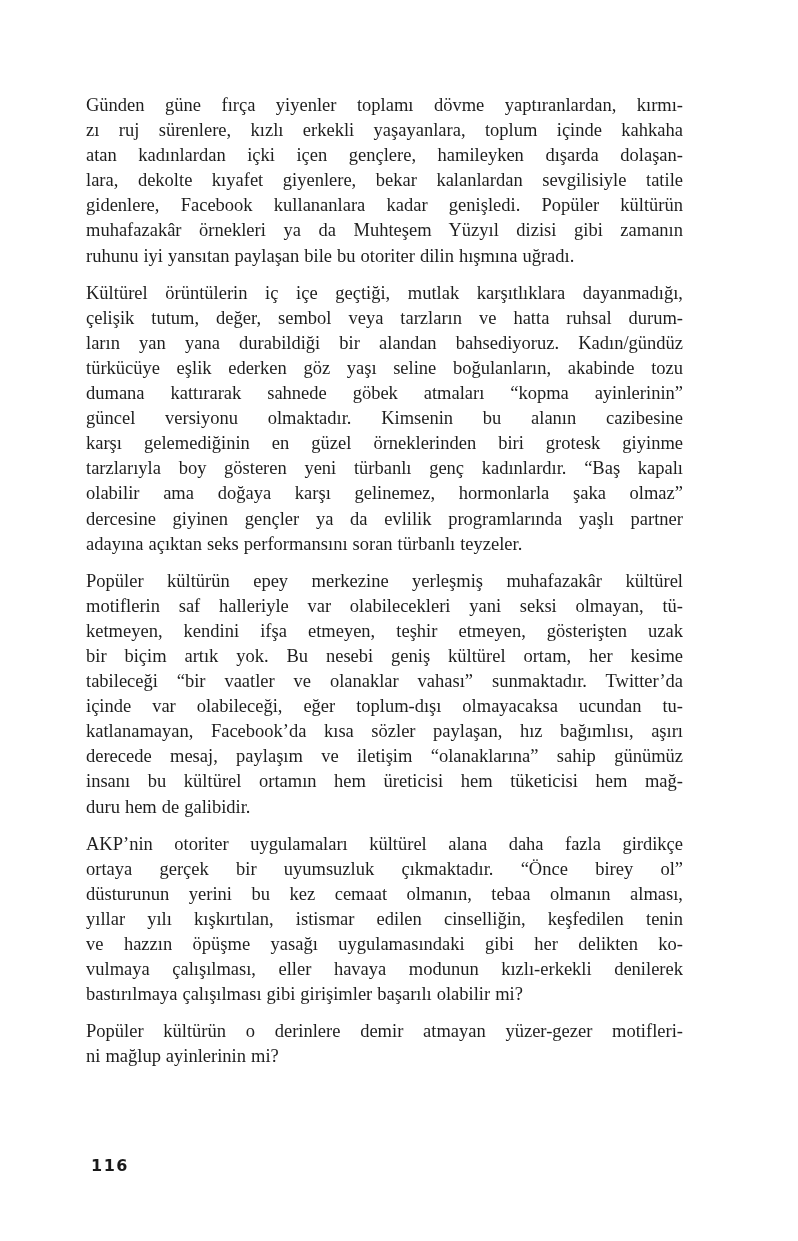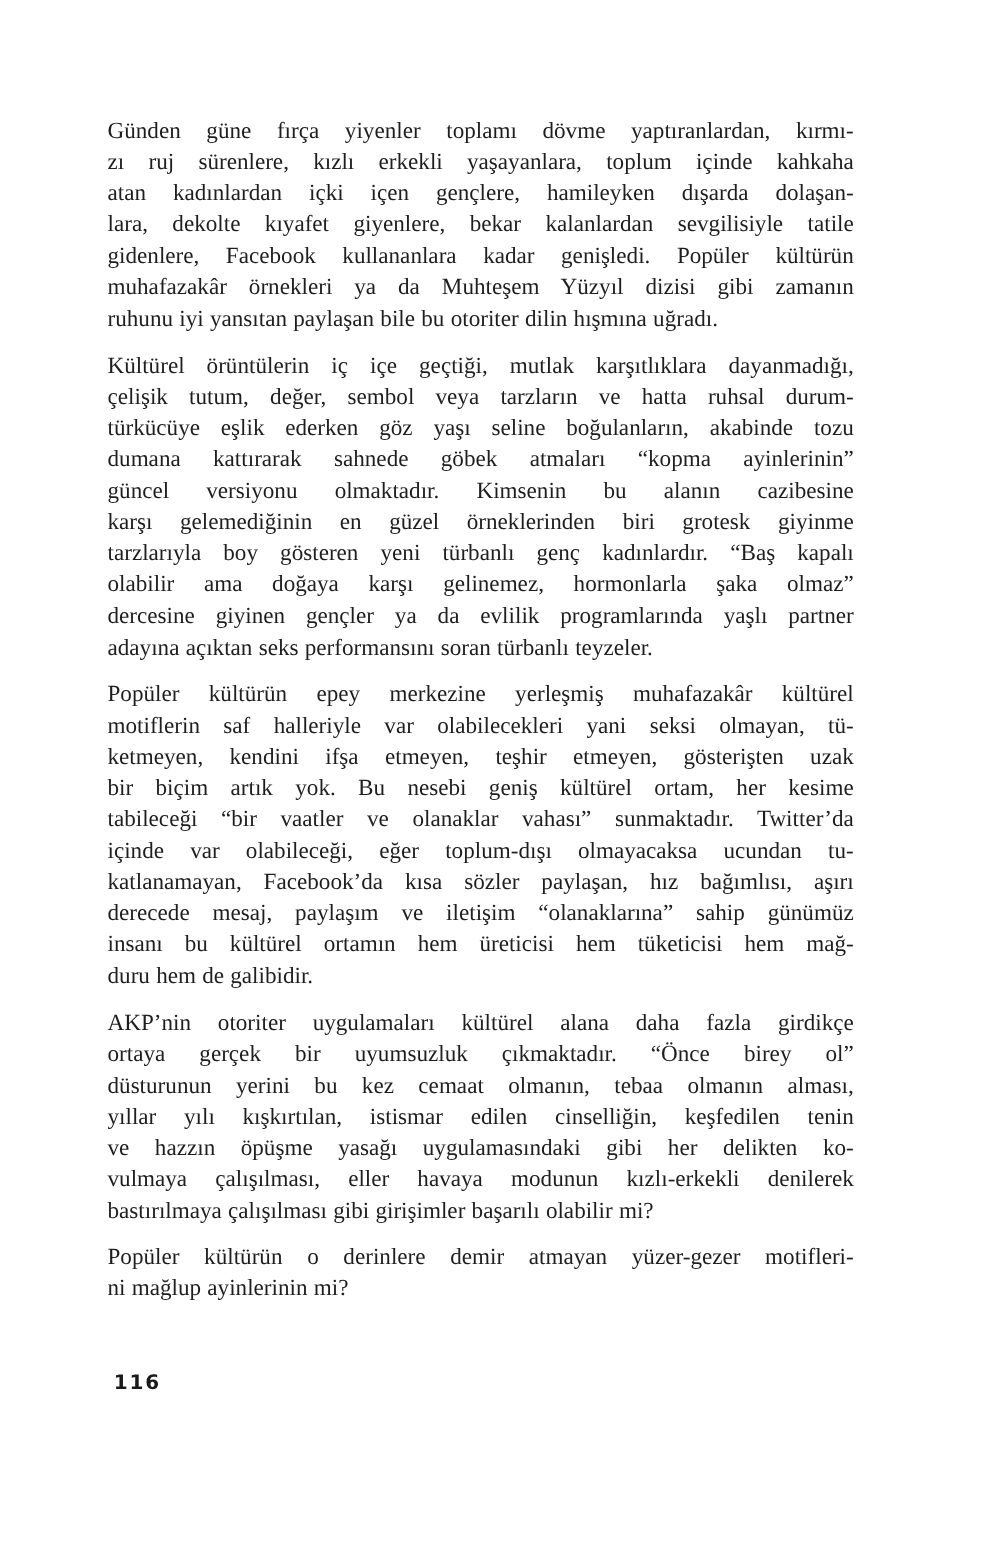--- a/index.html
+++ b/index.html
@@ -34,21 +34,21 @@
     -moz-text-align-last: justify;
     word-spacing: 0.02em;
   }
   .line.last-line {
     text-align-last: left;
     -moz-text-align-last: left;
   }
   .page-number {
     position: absolute;
     left: 91px;
-    top: 1096px;
+    top: 1156px;
     font-family: "DejaVu Sans", "Liberation Sans", sans-serif;
     font-weight: 700;
     font-size: 16px;
     letter-spacing: 1.5px;
     color: #1a1a1a;
   }
 </style>
 </head>
 <body>
 
@@ -59,20 +59,21 @@
         <div class="line">zı ruj sürenlere, kızlı erkekli yaşayanlara, toplum içinde kahkaha</div>
         <div class="line">atan kadınlardan içki içen gençlere, hamileyken dışarda dolaşan-</div>
         <div class="line">lara, dekolte kıyafet giyenlere, bekar kalanlardan sevgilisiyle tatile</div>
         <div class="line">gidenlere, Facebook kullananlara kadar genişledi. Popüler kültürün</div>
         <div class="line">muhafazakâr örnekleri ya da Muhteşem Yüzyıl dizisi gibi zamanın</div>
         <div class="line last-line">ruhunu iyi yansıtan paylaşan bile bu otoriter dilin hışmına uğradı.</div>
       </div>
       <div class="para">
         <div class="line">Kültürel örüntülerin iç içe geçtiği, mutlak karşıtlıklara dayanmadığı,</div>
         <div class="line">çelişik tutum, değer, sembol veya tarzların ve hatta ruhsal durum-</div>
+        <div class="line">ların yan yana durabildiği bir alandan bahsediyoruz. Kadın/gündüz</div>
         <div class="line">türkücüye eşlik ederken göz yaşı seline boğulanların, akabinde tozu</div>
         <div class="line">dumana kattırarak sahnede göbek atmaları “kopma ayinlerinin”</div>
         <div class="line">güncel versiyonu olmaktadır. Kimsenin bu alanın cazibesine</div>
         <div class="line">karşı gelemediğinin en güzel örneklerinden biri grotesk giyinme</div>
         <div class="line">tarzlarıyla boy gösteren yeni türbanlı genç kadınlardır. “Baş kapalı</div>
         <div class="line">olabilir ama doğaya karşı gelinemez, hormonlarla şaka olmaz”</div>
         <div class="line">dercesine giyinen gençler ya da evlilik programlarında yaşlı partner</div>
         <div class="line last-line">adayına açıktan seks performansını soran türbanlı teyzeler.</div>
       </div>
       <div class="para">

